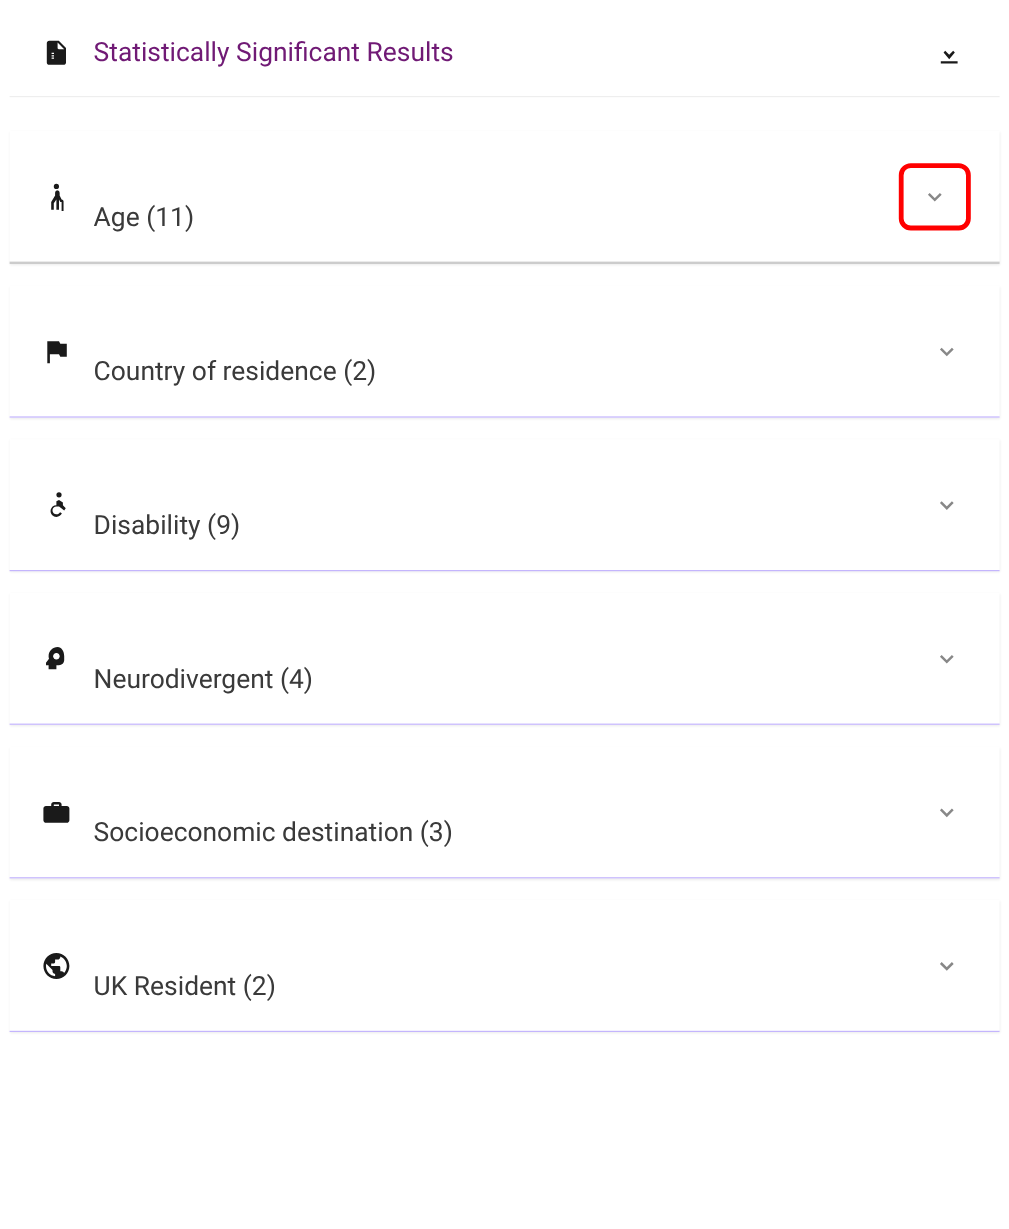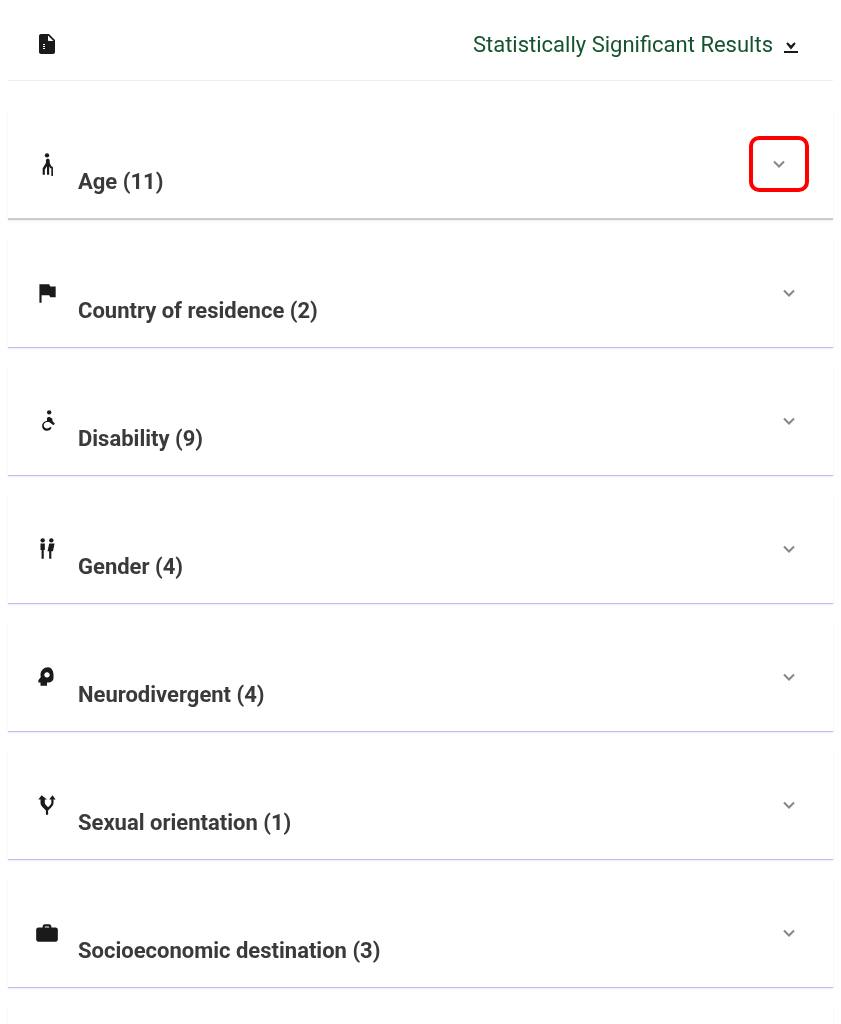--- a/index.html
+++ b/index.html
@@ -25,23 +25,22 @@
       width: 30px;
       height: 30px;
       display: flex;
       align-items: center;
       justify-content: center;
       margin-right: 16px;
     }
     .header-title {
       flex: 1;
       font-size: 22px;
-      color: #14532d;
+      color: #701a75;
       font-weight: 400;
-      text-align: right;
     }
     .download-btn {
       width: 36px;
       height: 36px;
       display: flex;
       align-items: center;
       justify-content: center;
       cursor: pointer;
     }
     .accordion-list {
@@ -67,21 +66,21 @@
       height: 30px;
       display: flex;
       align-items: center;
       justify-content: center;
       margin-right: 16px;
     }
     .accordion-label {
       flex: 1;
       font-size: 22px;
       color: #3a3a3a;
-      font-weight: 700;
+      font-weight: 400;
       margin-top: 36px;
     }
     .chevron-btn {
       width: 40px;
       height: 40px;
       display: flex;
       align-items: center;
       justify-content: center;
       color: #888;
     }
@@ -154,65 +153,37 @@
       </span>
       <div class="accordion-label">Disability (9)</div>
       <div class="chevron-btn">
         <svg width="20" height="20" viewBox="0 0 24 24" fill="none" stroke="#888" stroke-width="2.5">
           <polyline points="6 9 12 15 18 9"></polyline>
         </svg>
       </div>
     </div>
 
 
-    <div class="accordion-item">
-      <span class="icon-wrap">
-        <svg width="26" height="26" viewBox="0 0 24 24" fill="#1a1a1a">
-          <circle cx="8" cy="4" r="2"></circle>
-          <circle cx="16" cy="4" r="2"></circle>
-          <path d="M6 7h4v6h-1v8H7v-8H6V7zM13 7h6l-1.5 7H16v7h-2v-7h-1.5L14 7z"></path>
-        </svg>
-      </span>
-      <div class="accordion-label">Gender (4)</div>
-      <div class="chevron-btn">
-        <svg width="20" height="20" viewBox="0 0 24 24" fill="none" stroke="#888" stroke-width="2.5">
-          <polyline points="6 9 12 15 18 9"></polyline>
-        </svg>
-      </div>
-    </div>
 
     <div class="accordion-item">
       <span class="icon-wrap">
         <svg width="26" height="26" viewBox="0 0 24 24" fill="#1a1a1a">
           <path d="M13 3c-3.9 0-7 3.1-7 7 0 .7.1 1.4.3 2L4 15v2h2v3h6v-3h2c2.2 0 4-1.8 4-4v-3c0-3.9-2.2-7-5-7zm-1 9.5c-1.4 0-2.5-1.1-2.5-2.5S10.6 7.5 12 7.5s2.5 1.1 2.5 2.5-1.1 2.5-2.5 2.5z"></path>
           <circle cx="12" cy="10" r="1" fill="#fff"></circle>
           <path d="M12 8.5v-.7M12 12.2v-.7M10.5 10h-.7M14.2 10h-.7M10.9 8.9l-.5-.5M13.6 11.6l-.5-.5M10.9 11.1l-.5.5M13.6 8.4l-.5.5" stroke="#fff" stroke-width="0.8"></path>
         </svg>
       </span>
       <div class="accordion-label">Neurodivergent (4)</div>
       <div class="chevron-btn">
         <svg width="20" height="20" viewBox="0 0 24 24" fill="none" stroke="#888" stroke-width="2.5">
           <polyline points="6 9 12 15 18 9"></polyline>
         </svg>
       </div>
     </div>
 
-    <div class="accordion-item">
-      <span class="icon-wrap">
-        <svg width="26" height="26" viewBox="0 0 24 24" fill="#1a1a1a">
-          <path d="M7 3l-3 4h2v3c0 2 1 3 2 4l3 3v4h2v-4l3-3c1-1 2-2 2-4V7h2l-3-4-3 4h2v3c0 1-.5 1.5-1 2l-2 2-2-2c-.5-.5-1-1-1-2V7h2L7 3z"></path>
-        </svg>
-      </span>
-      <div class="accordion-label">Sexual orientation (1)</div>
-      <div class="chevron-btn">
-        <svg width="20" height="20" viewBox="0 0 24 24" fill="none" stroke="#888" stroke-width="2.5">
-          <polyline points="6 9 12 15 18 9"></polyline>
-        </svg>
-      </div>
-    </div>
 
     <div class="accordion-item">
       <span class="icon-wrap">
         <svg width="26" height="26" viewBox="0 0 24 24" fill="#1a1a1a">
           <path d="M10 4c-1.1 0-2 .9-2 2v1H4c-1.1 0-2 .9-2 2v9c0 1.1.9 2 2 2h16c1.1 0 2-.9 2-2V9c0-1.1-.9-2-2-2h-4V6c0-1.1-.9-2-2-2h-4zm0 2h4v1h-4V6z"></path>
         </svg>
       </span>
       <div class="accordion-label">Socioeconomic destination (3)</div>
       <div class="chevron-btn">
         <svg width="20" height="20" viewBox="0 0 24 24" fill="none" stroke="#888" stroke-width="2.5">

